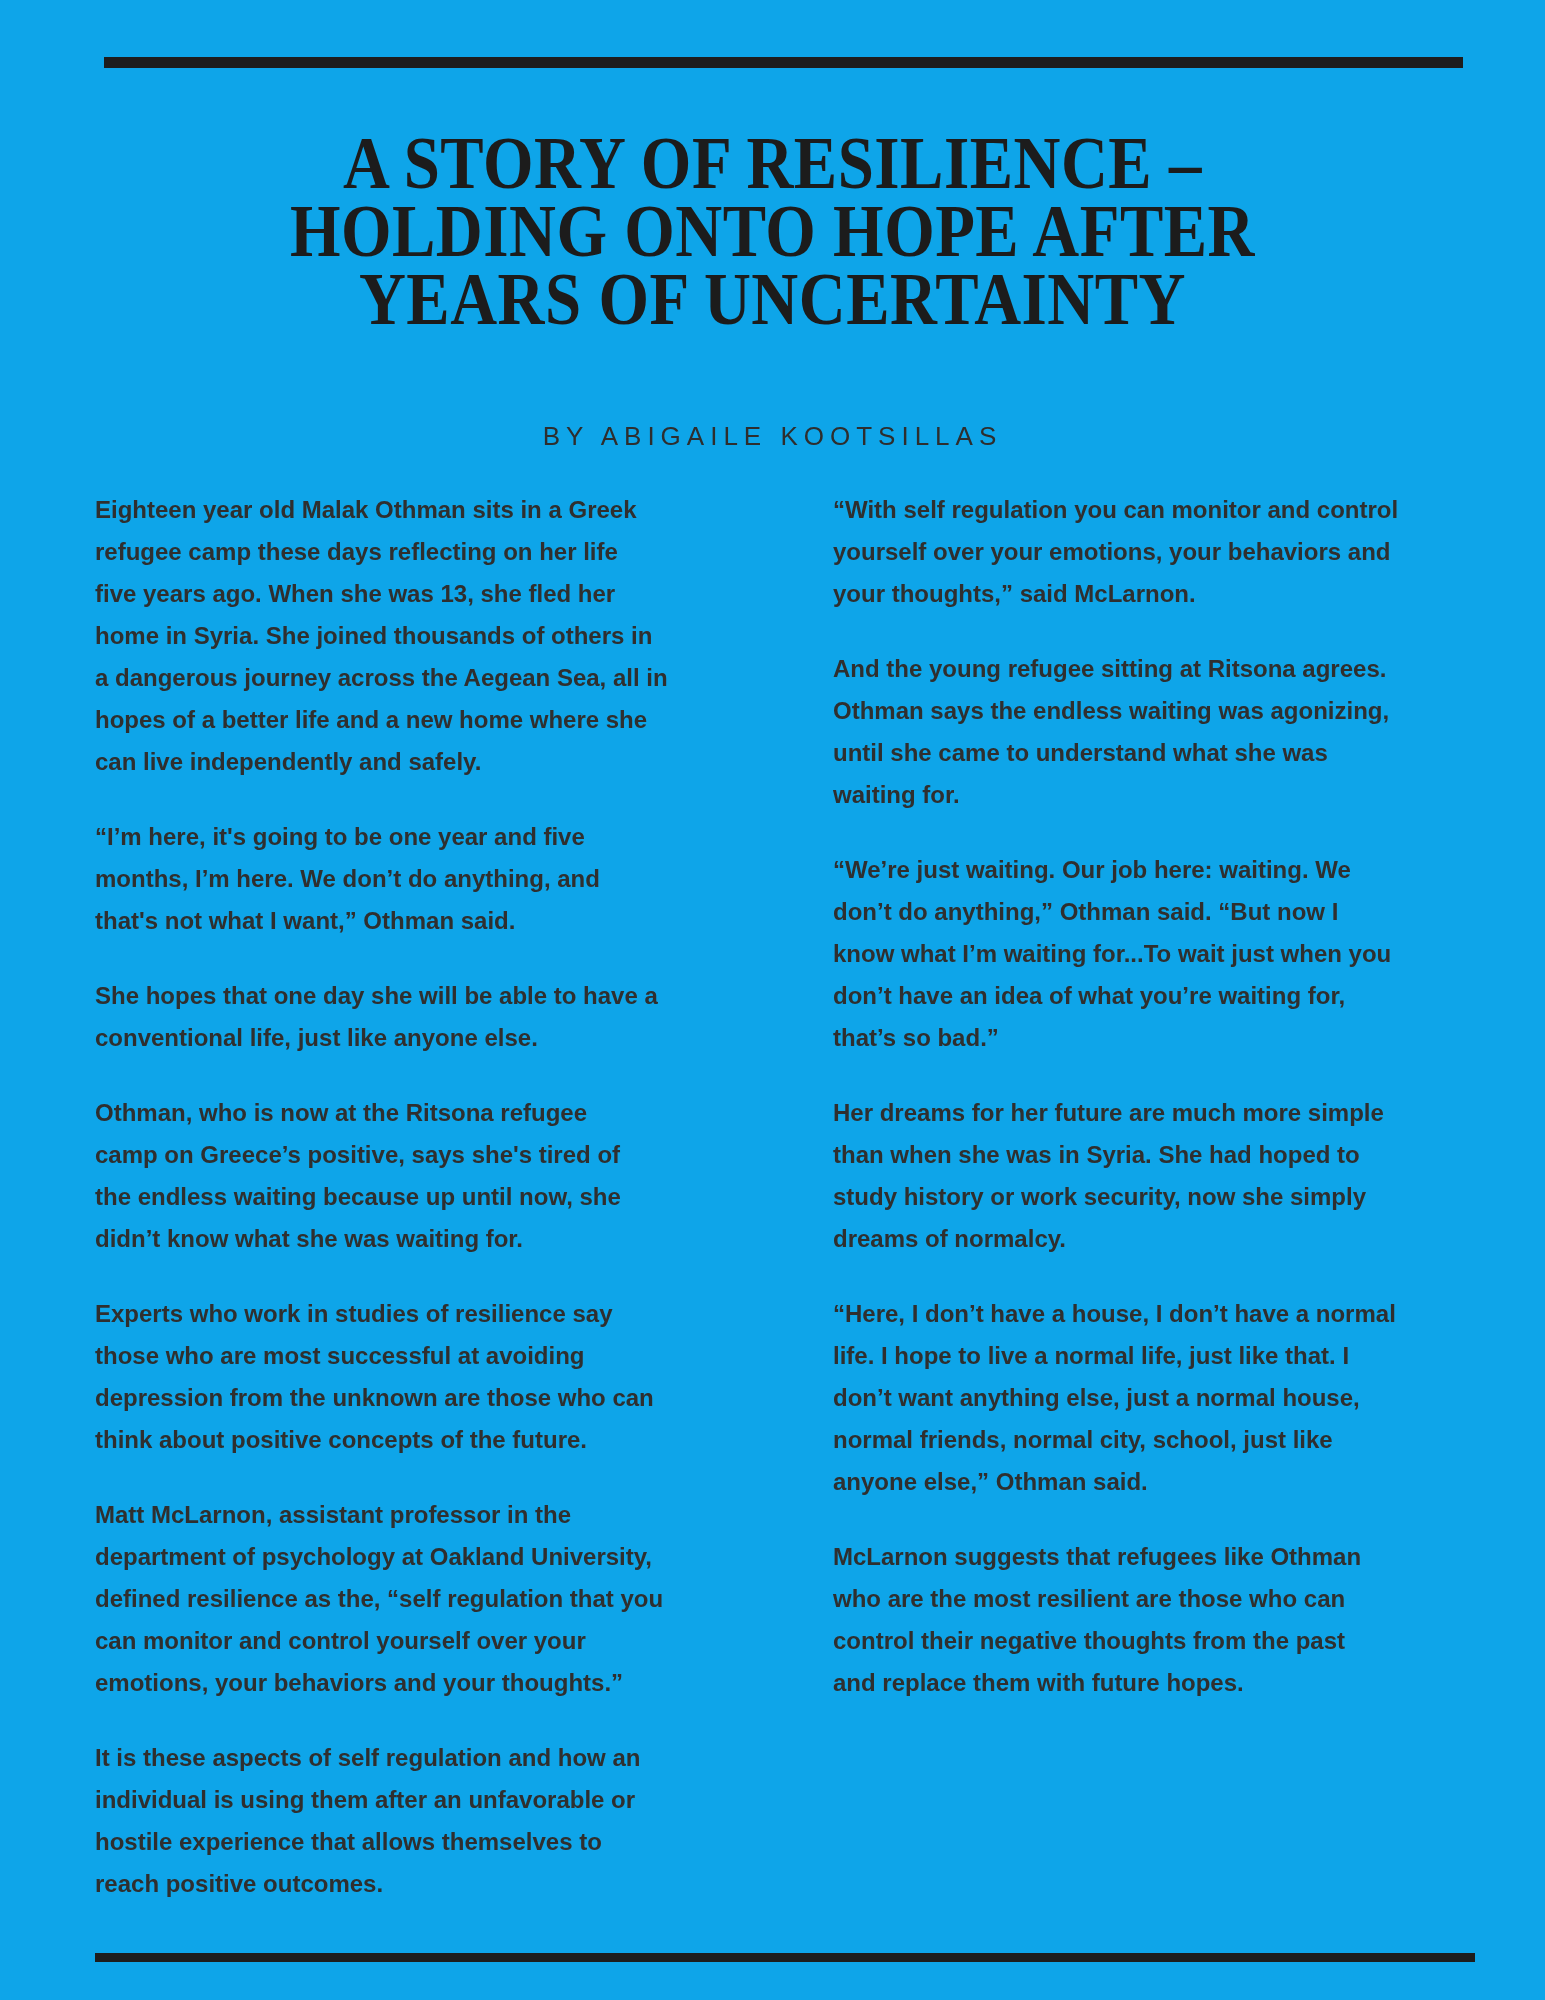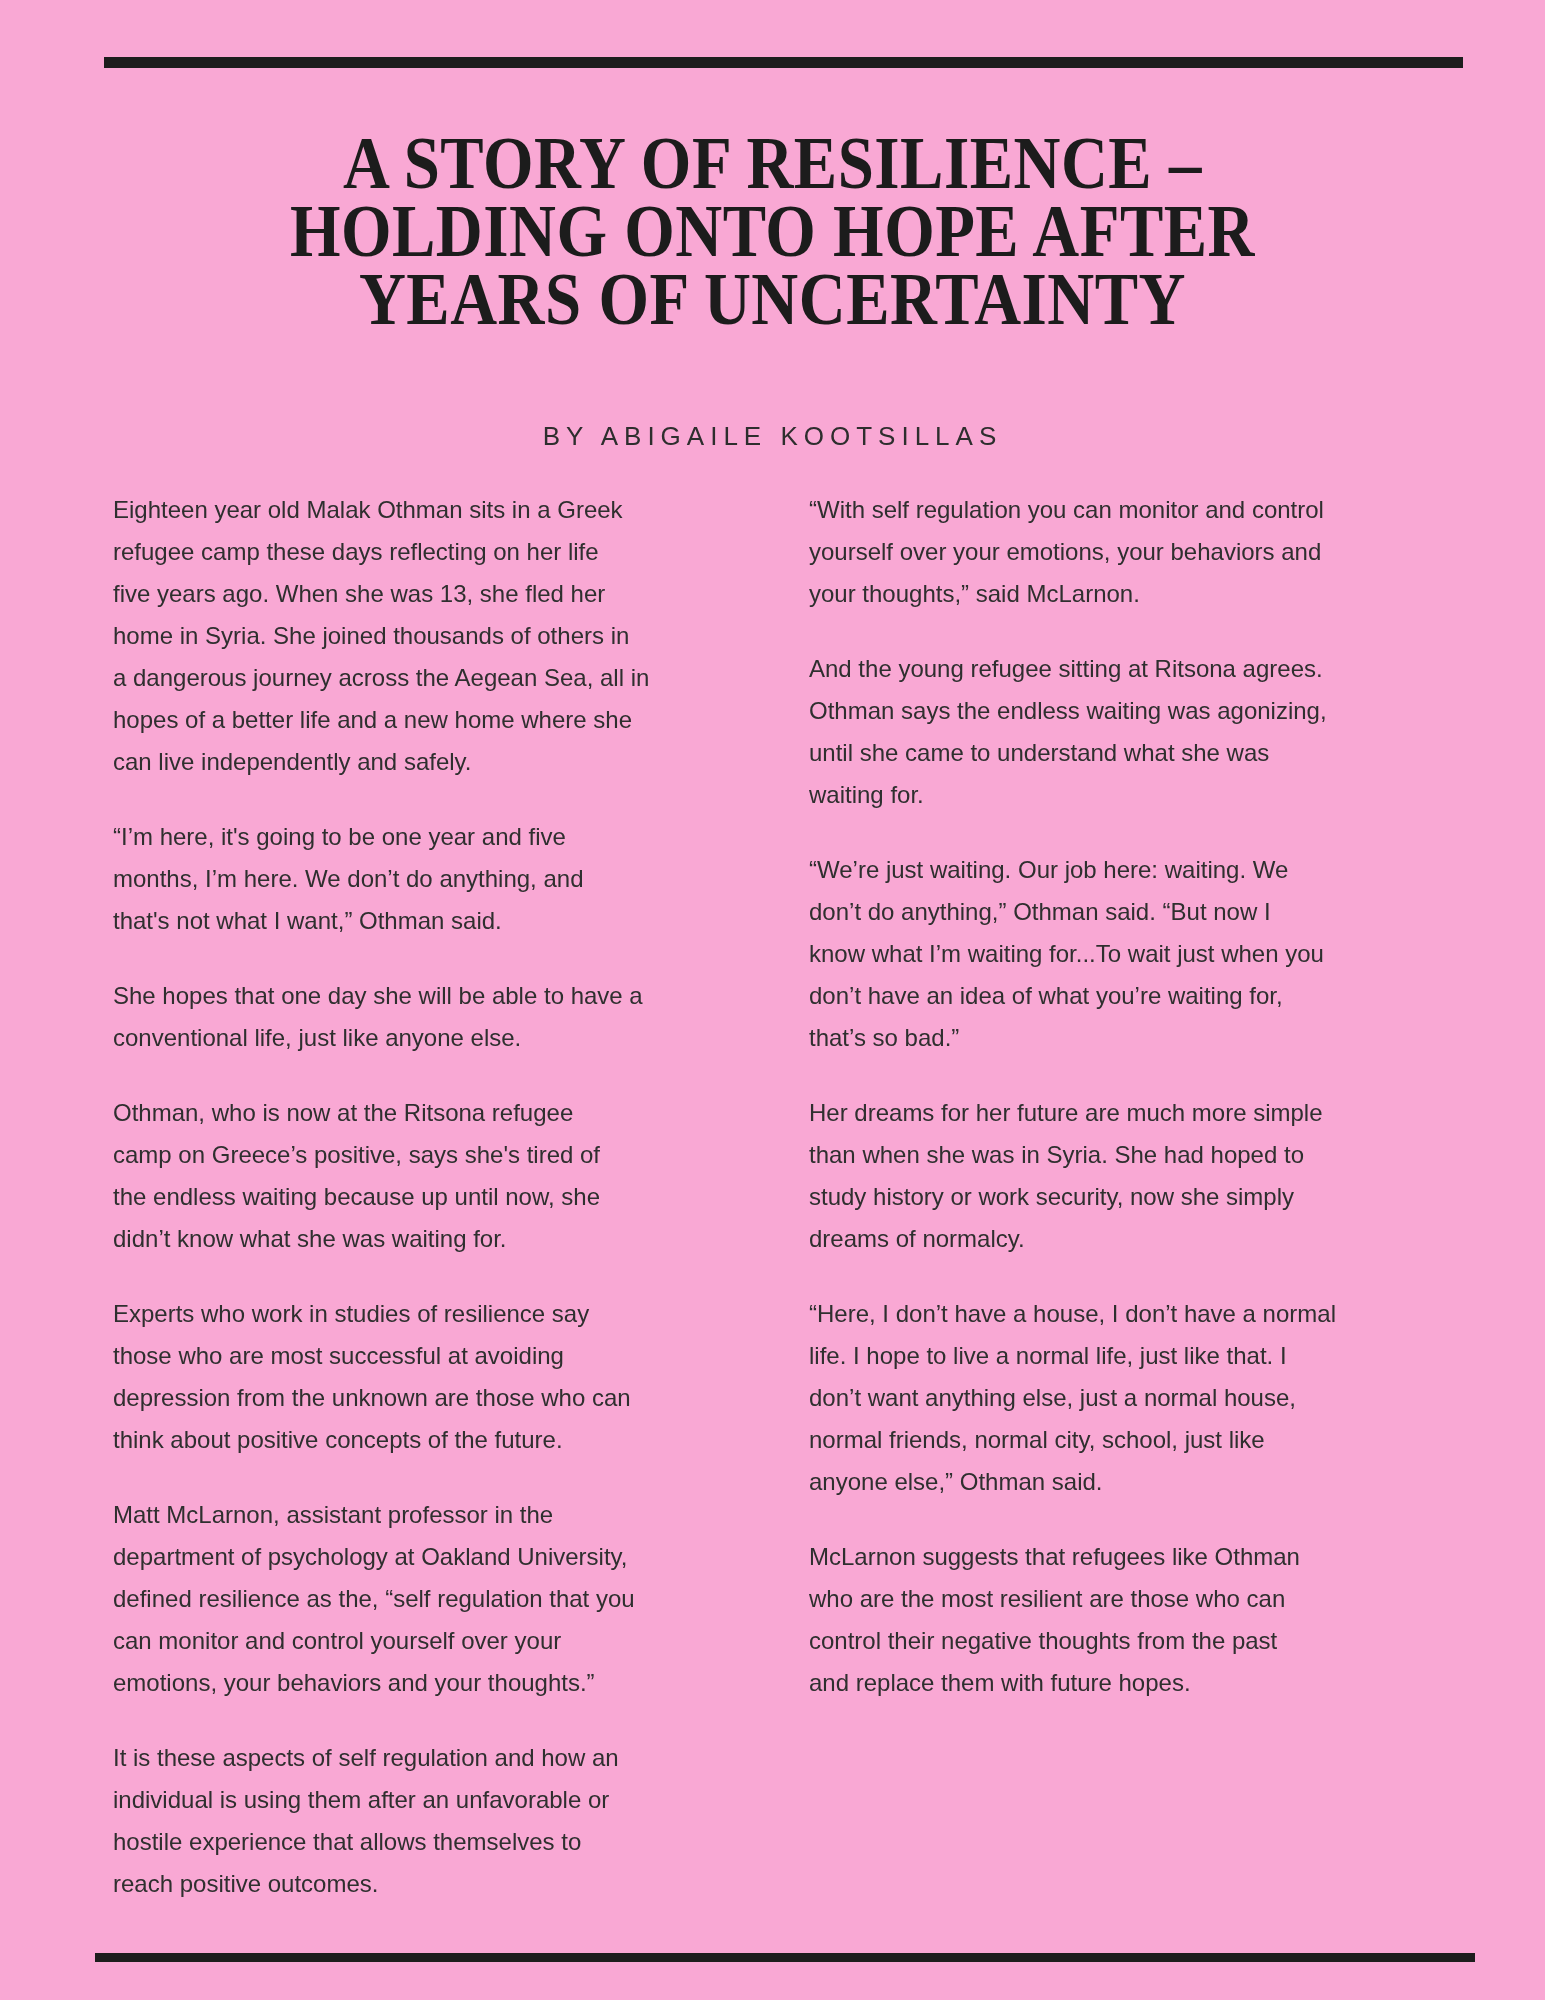--- a/index.html
+++ b/index.html
@@ -1,20 +1,20 @@
 <!DOCTYPE html>
 <html><head>
 <meta charset="utf-8">
 <style>
   html, body { margin: 0; padding: 0; background: #ffffff; }
   .page {
     position: relative;
     width: 1545px;
     height: 2000px;
-    background: #f9a8d4;
+    background: #0ea5e9;
     font-family: "Liberation Sans", sans-serif;
     overflow: hidden;
   }
   .rule { position: absolute; background: #1d1d1d; }
   .rule-top    { left: 104px; top: 57px;  width: 1359px; height: 11px; }
   .rule-bottom { left: 95px;  top: 1953px; width: 1380px; height: 9px; }
   .title {
     position: absolute;
     top: 92px; left: 0; width: 100%;
     text-align: center;
@@ -33,23 +33,24 @@
     top: 404px; left: 0; width: 100%;
     text-align: center;
     font-size: 26px;
     letter-spacing: 6px;
     font-weight: 400;
     color: #2e2e2e;
     margin-top: 17px;
   }
   .columns {
     position: absolute;
-    top: 489px; left: 113px;
+    top: 489px; left: 95px;
     display: flex;
-    gap: 56px;
+    gap: 98px;
+    font-weight: bold;
   }
   .col { width: 640px; }
   .col p {
     margin: 0 0 33px 0;
     font-size: 24px;
     line-height: 42px;
     color: #2f2f2f;
     white-space: pre-line;
   }
 </style>

